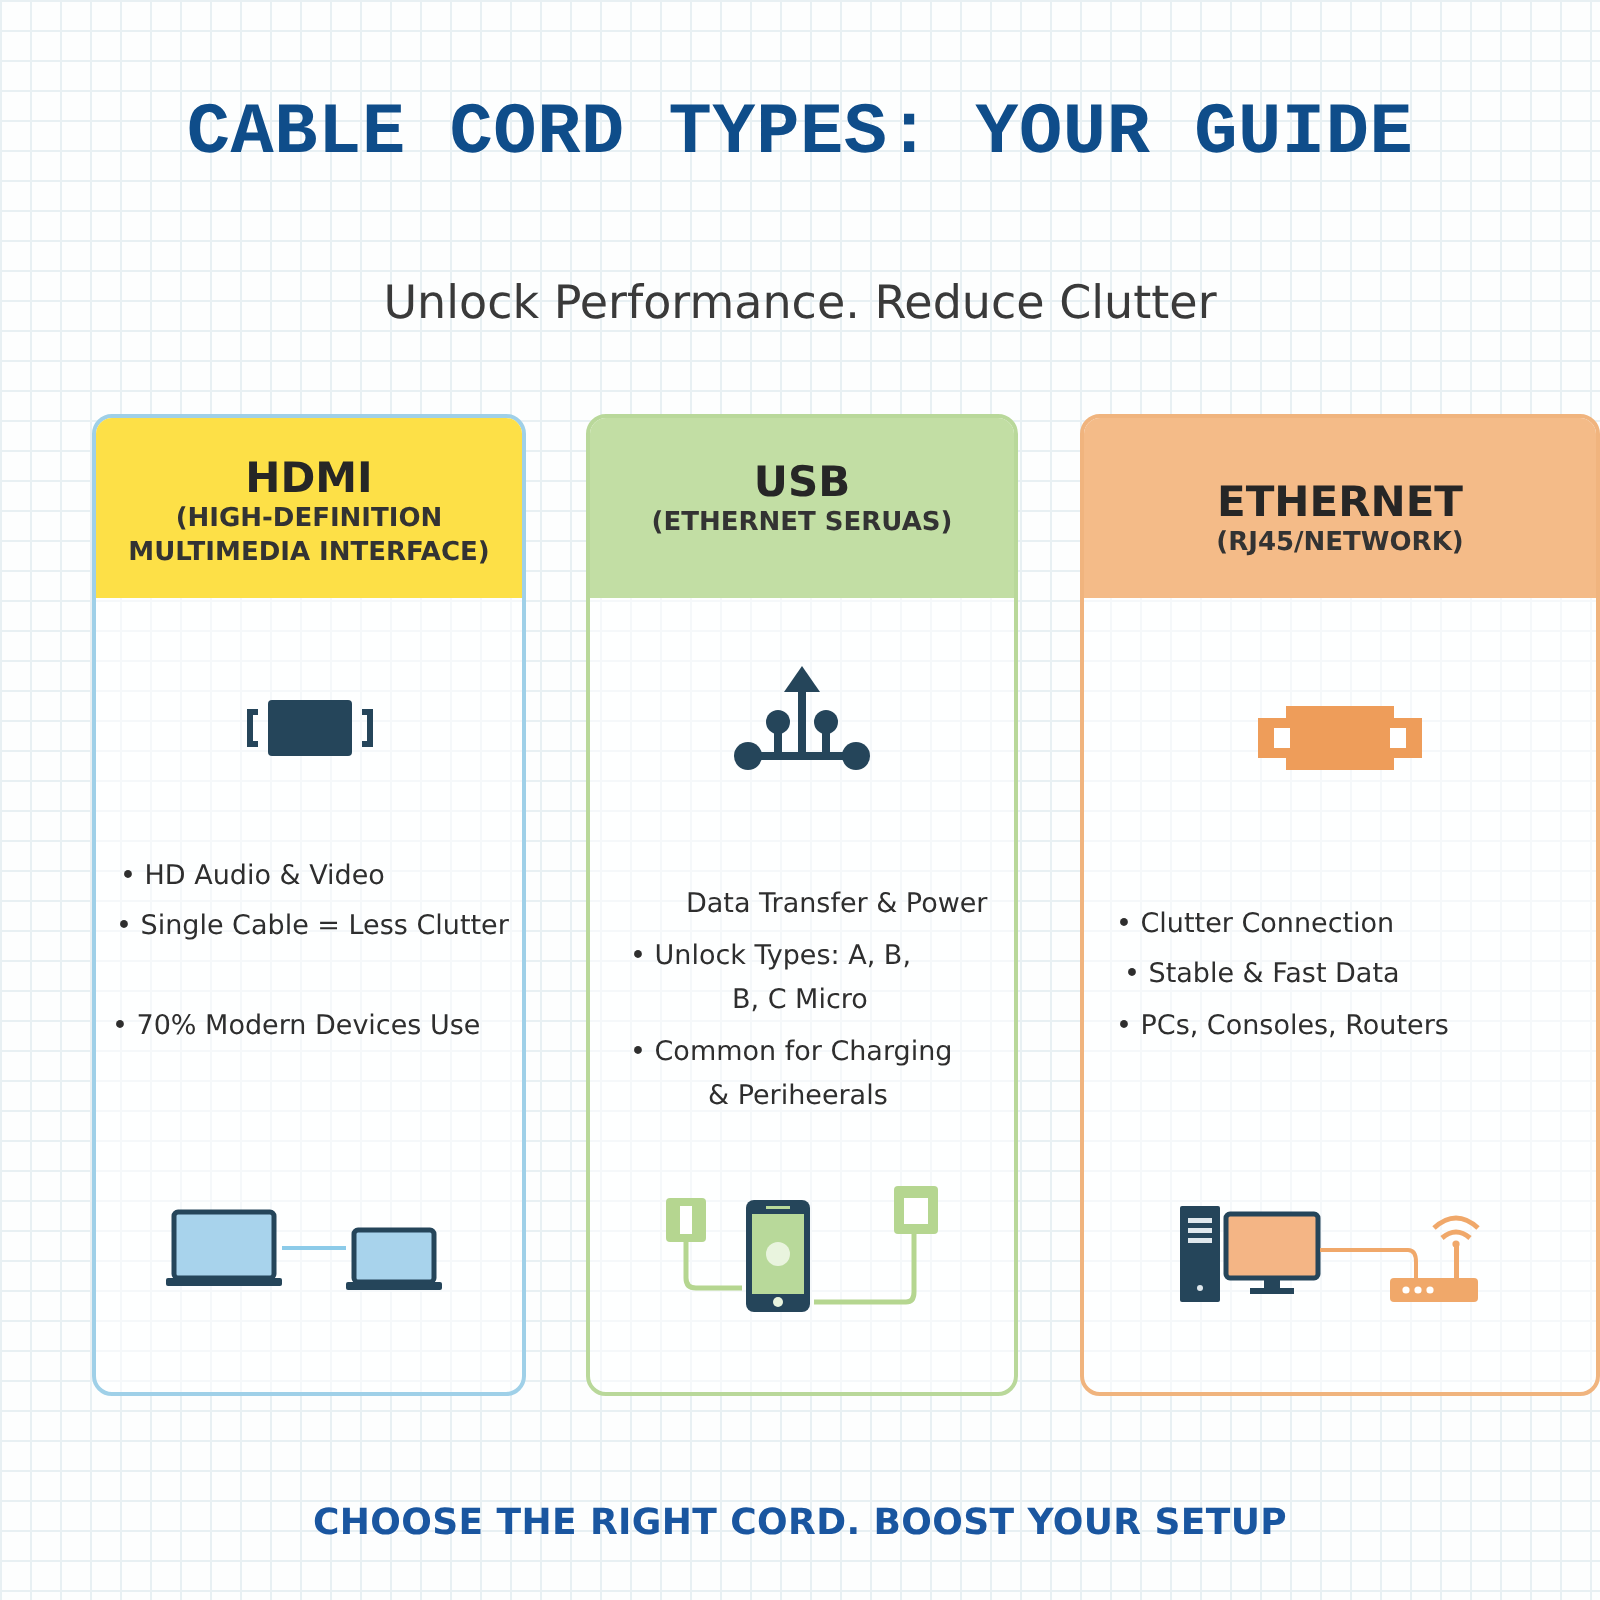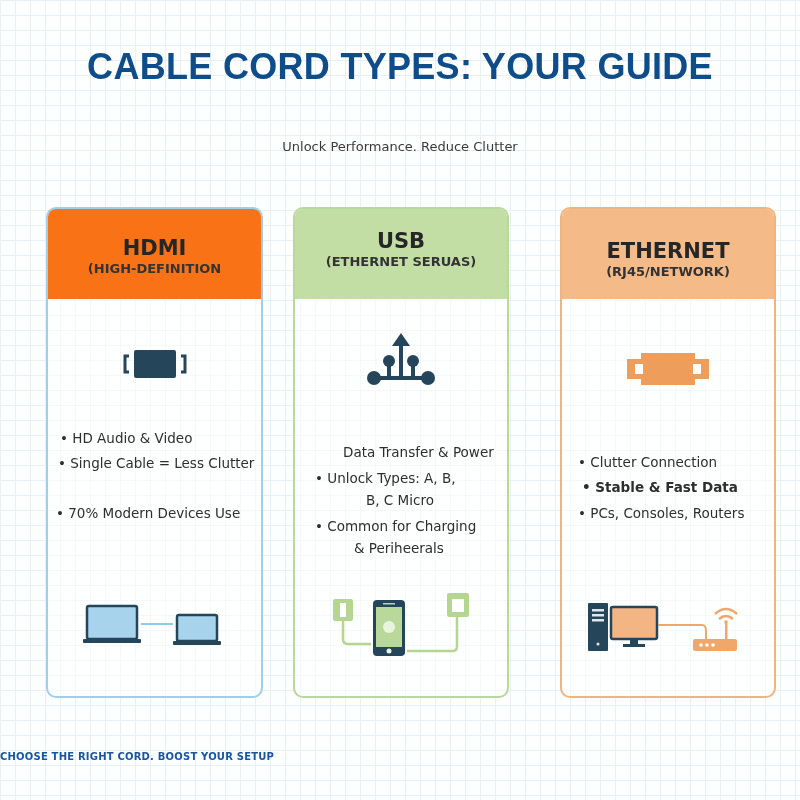--- a/index.html
+++ b/index.html
@@ -11,56 +11,56 @@
         linear-gradient(to right, #e8f0f3 1px, transparent 1px),
         linear-gradient(to bottom, #e8f0f3 1px, transparent 1px);
       background-size: 15px 15px;
       font-family: "DejaVu Sans", "Liberation Sans", sans-serif;
       color: #2b2b2b;
     }
     .title {
       position: absolute;
       left: 0; top: 44px; width: 800px;
       text-align: center;
-      font-family: Liberation Sans, sans-serif;
+      font-family: Liberation Mono, monospace;
       font-weight: bold;
       font-size: 36px;
       line-height: 45px;
       color: #0f4d8a;
       letter-spacing: 0.3px;
     }
     .subtitle {
       position: absolute;
       left: 0; top: 139px; width: 800px;
       text-align: center;
-      font-size: 13px;
+      font-size: 23px;
       color: #3a3a3a;
     }
     .card {
       position: absolute;
       top: 207px;
       height: 491px;
       border: 2px solid;
       border-radius: 10px;
       background: rgba(255,255,255,0.55);
       overflow: hidden;
     }
     .card.hdmi { left: 46px; width: 217px; border-color: #9fd0e8; }
     .card.usb { left: 293px; width: 216px; border-color: #b9d89a; }
-    .card.eth { left: 540px; width: 216px; border-color: #f0b47e; margin-left: 20px; }
+    .card.eth { left: 540px; width: 260px; border-color: #f0b47e; }
     .card-header {
       height: 90px;
       display: flex;
       flex-direction: column;
       align-items: center;
       justify-content: center;
       text-align: center;
       color: #262626;
     }
-    .hdmi .card-header { background: #f97316; text-align: right; }
+    .hdmi .card-header { background: #fde047; text-align: right; }
     .usb .card-header { background: #c2dea4; }
     .eth .card-header { background: #f4bb88; }
     .card-name {
       font-weight: bold;
       font-size: 21px;
       line-height: 24px;
     }
     .card-sub {
       font-weight: bold;
       font-size: 13px;
@@ -79,38 +79,40 @@
       position: absolute;
       left: 0; width: 100%;
       list-style: none;
       font-size: 13.5px;
       color: #2e2e2e;
     }
     .bullets li { position: absolute; white-space: nowrap; }
     .footer {
       position: absolute;
       left: 0; top: 751px; width: 800px;
-      font-weight: bold;
-      font-size: 10px;
+      text-align: center;
+      font-weight: bold;
+      font-size: 18px;
       color: #1a56a0;
       letter-spacing: 0.2px;
     }
   </style>
 </head>
 <body>
 
 <div class="title">
   <div>CABLE CORD TYPES: YOUR GUIDE</div>
 </div>
 <div class="subtitle">Unlock Performance. Reduce Clutter</div>
 
 <div class="card hdmi">
   <div class="card-header">
     <div class="card-name">HDMI</div>
     <div class="card-sub">(HIGH-DEFINITION</div>
+    <div class="card-sub">MULTIMEDIA INTERFACE)</div>
   </div>
   <div class="icon-wrap" style="top:140px;">
     <svg width="64" height="30" viewBox="0 0 64 30">
       <rect x="11" y="1" width="42" height="28" rx="2" fill="#25455a"></rect>
       <path d="M6 7 H2 V23 H6" fill="none" stroke="#25455a" stroke-width="3"></path>
       <path d="M58 7 H62 V23 H58" fill="none" stroke="#25455a" stroke-width="3"></path>
     </svg>
   </div>
   <ul class="bullets" style="top:221px;">
     <li style="left:12px; top:0;">• HD Audio &amp; Video</li>
@@ -178,21 +180,21 @@
   <div class="icon-wrap" style="top:143px;">
     <svg width="84" height="34" viewBox="0 0 84 34">
       <rect x="15" y="1" width="54" height="32" fill="#ee9d5a"></rect>
       <rect x="1" y="7" width="82" height="20" fill="#ee9d5a"></rect>
       <rect x="9" y="12" width="8" height="10" fill="#fff"></rect>
       <rect x="67" y="12" width="8" height="10" fill="#fff"></rect>
     </svg>
   </div>
   <ul class="bullets" style="top:245px;">
     <li style="left:16px; top:0;">• Clutter Connection</li>
-    <li style="left:20px; top:25px;font-weight:bold;">• Stable &amp; Fast Data</li>
+    <li style="left:20px; top:25px;">• Stable &amp; Fast Data</li>
     <li style="left:16px; top:51px;">• PCs, Consoles, Routers</li>
   </ul>
   <div class="icon-wrap" style="top:392px;">
     <svg width="160" height="52" viewBox="0 0 160 52">
       <rect x="0" y="2" width="20" height="48" rx="1" fill="#25455a"></rect>
       <rect x="4" y="8" width="12" height="2.5" fill="#dfe7ec"></rect>
       <rect x="4" y="13" width="12" height="2.5" fill="#dfe7ec"></rect>
       <rect x="4" y="18" width="12" height="2.5" fill="#dfe7ec"></rect>
       <circle cx="10" cy="43" r="1.5" fill="#dfe7ec"></circle>
       <rect x="23" y="6" width="46" height="32" rx="2" fill="#f4b585" stroke="#25455a" stroke-width="2.5"></rect>

